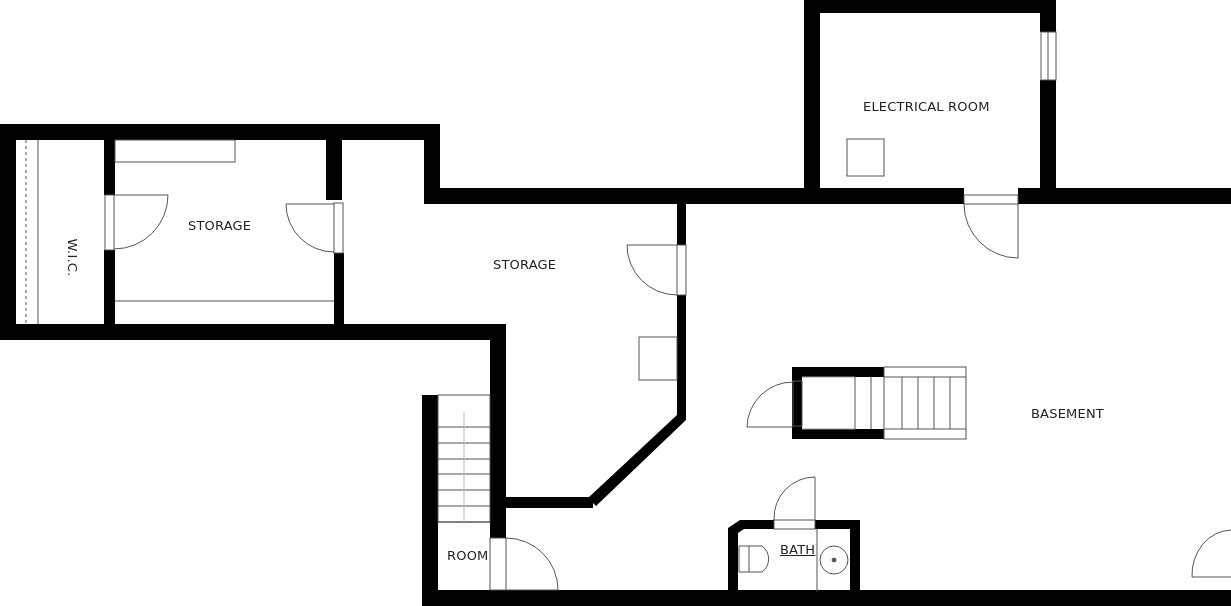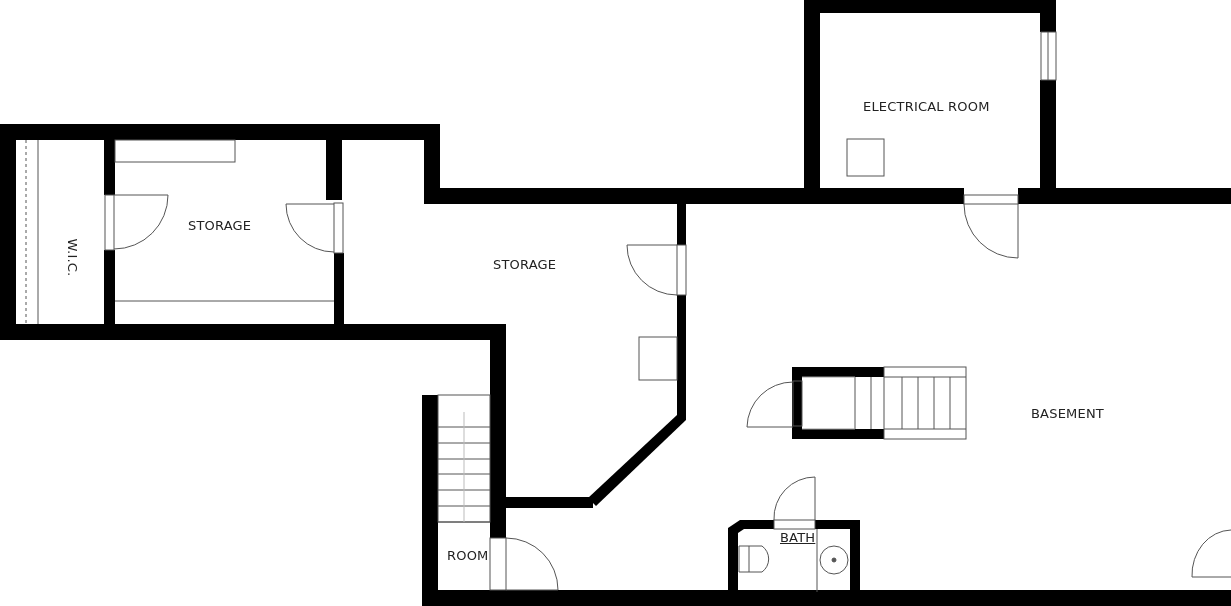--- a/index.html
+++ b/index.html
@@ -117,13 +117,13 @@
     <path d="M1231,530 A40,45 0 0 0 1192,577 L1231,577"></path>
   </g>
 </svg>
 
 <div class="label rot" style="left:54px;top:250px;">W.I.C.</div>
 <div class="label" style="left:188px;top:218px;">STORAGE</div>
 <div class="label" style="left:493px;top:257px;">STORAGE</div>
 <div class="label" style="left:863px;top:99px;">ELECTRICAL ROOM</div>
 <div class="label" style="left:1031px;top:406px;">BASEMENT</div>
 <div class="label" style="left:447px;top:548px;">ROOM</div>
-<div class="label" style="left:780px;top:530px;text-decoration:underline;">BATH</div>
+<div class="label" style="left:780px;top:542px;text-decoration:underline;">BATH</div>
 
 </body></html>

